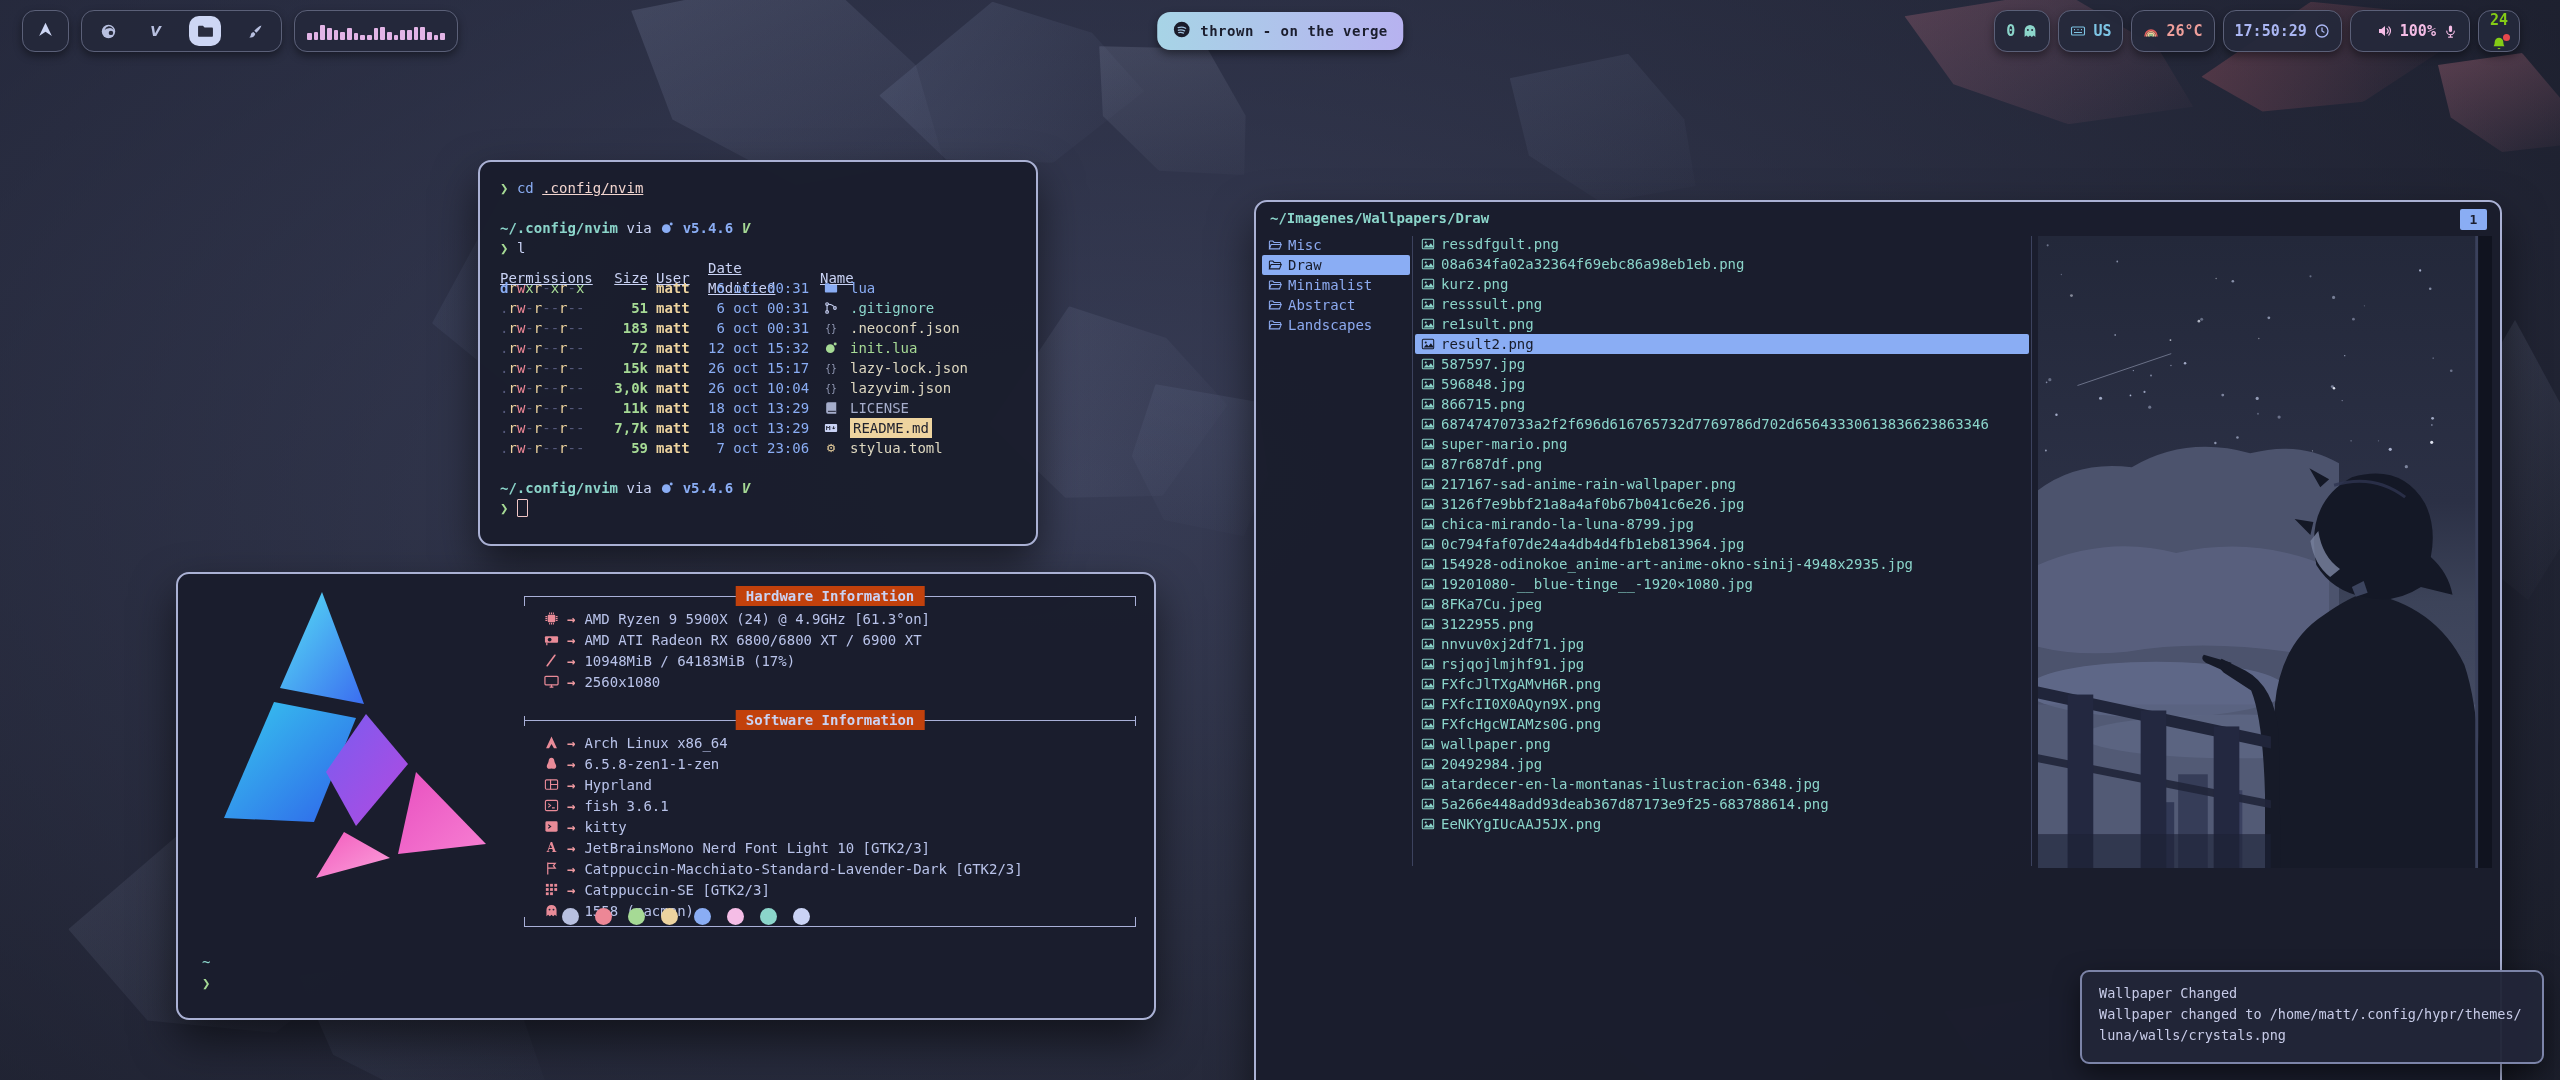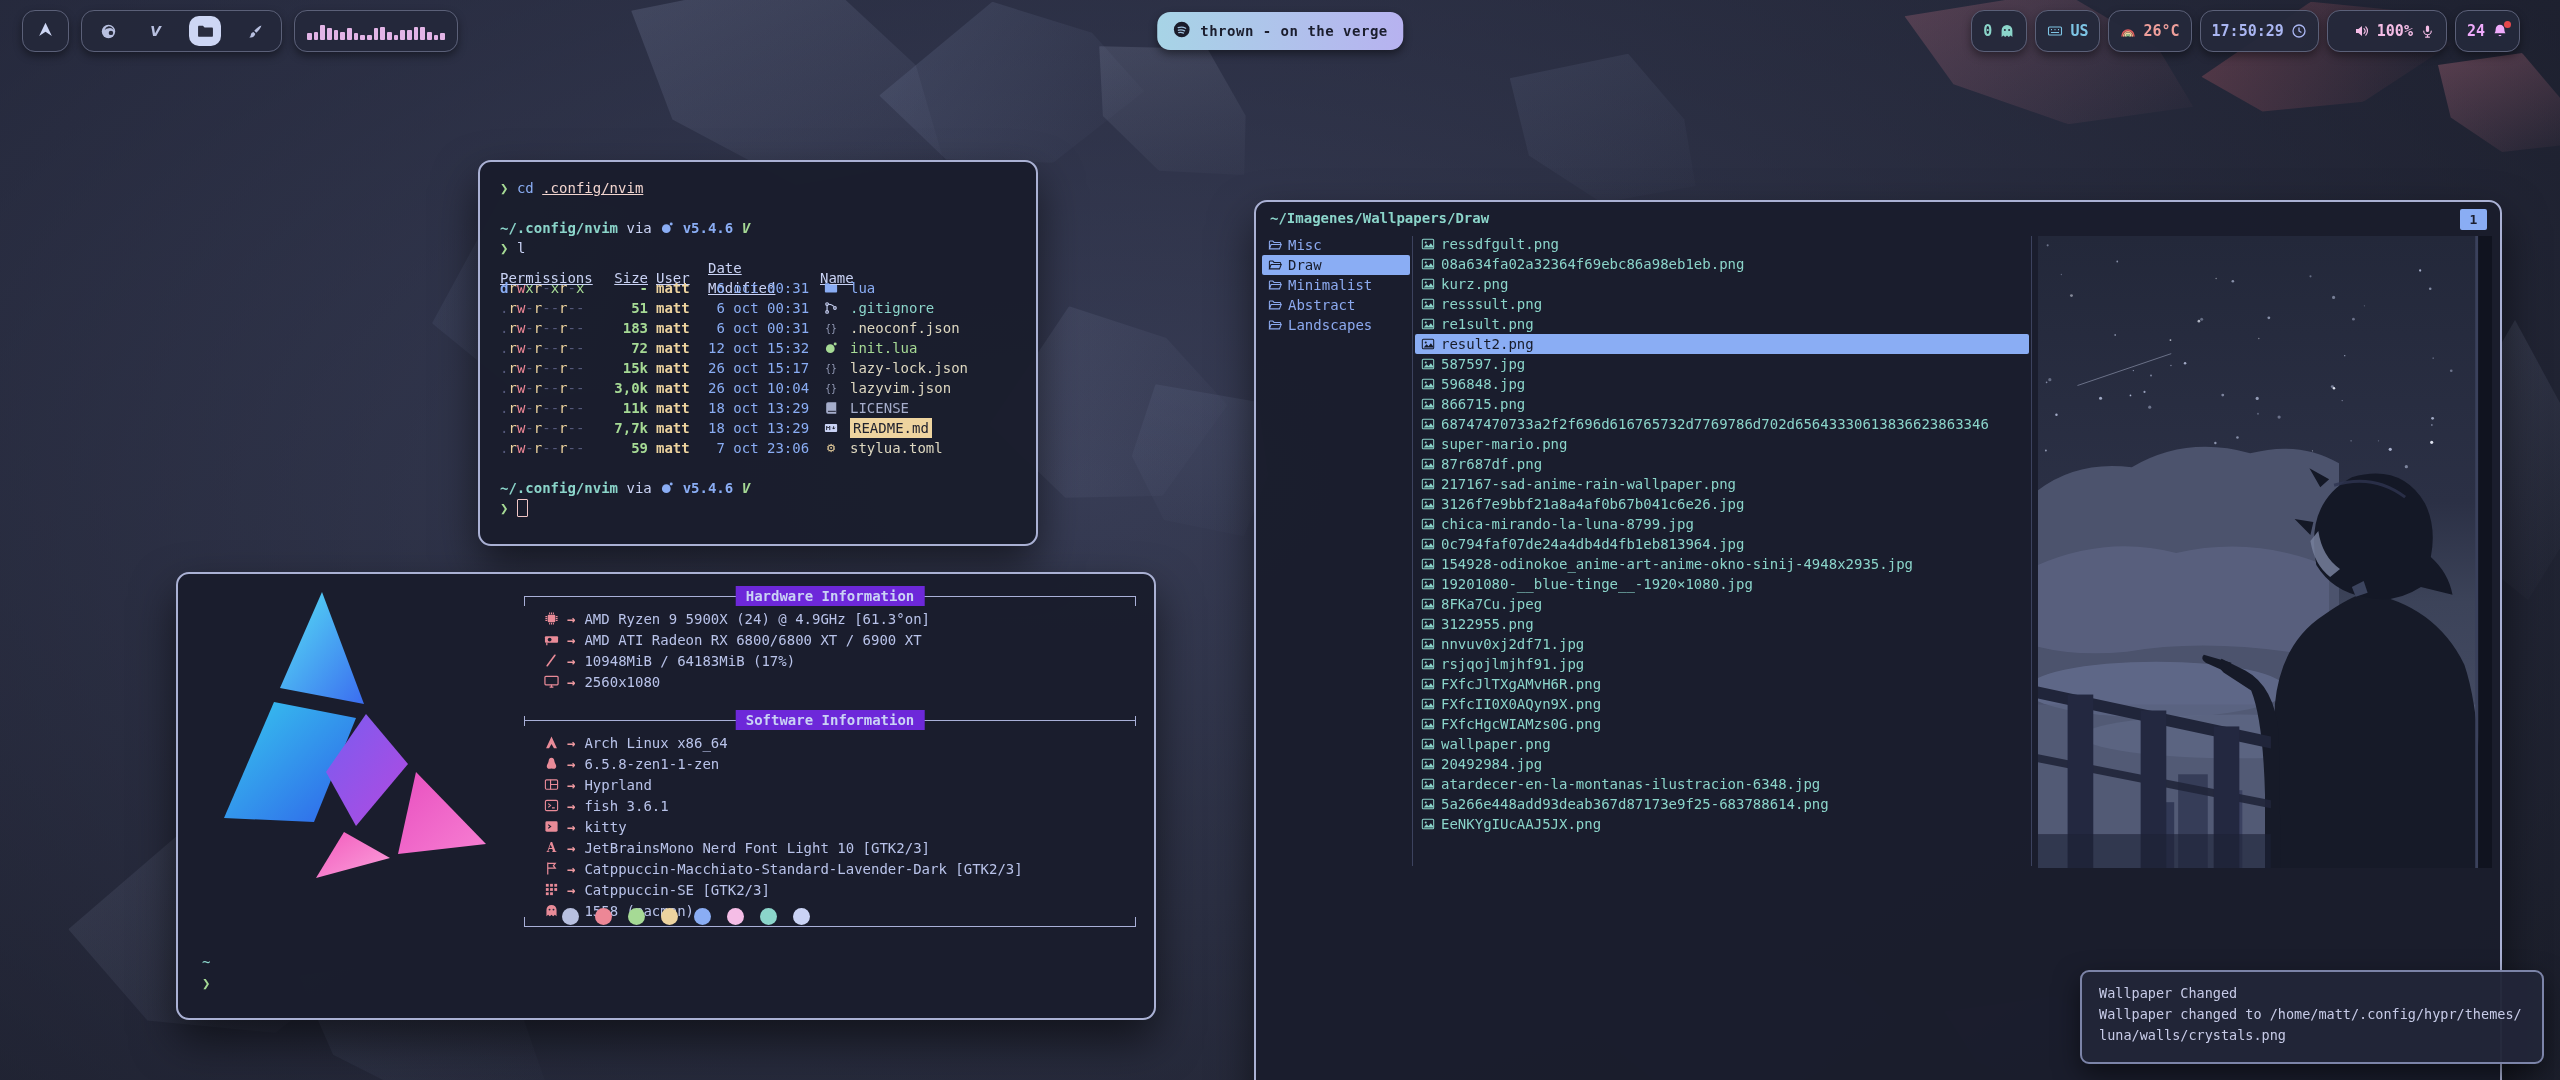--- a/index.html
+++ b/index.html
@@ -56,21 +56,21 @@
   .n-hl{background:#eed49f;color:#20222f;padding:0 3px}
 
   
   .fetch-logo{position:absolute;left:16px;top:12px}
   .fetch-info{position:absolute;left:346px;top:12px;width:612px}
   .info-box{position:relative;margin-top:10px;padding:12px 0 6px 14px}
   .info-box .topline{position:absolute;top:0;left:0;right:0;height:1px;background:#a9b0d8}
   .info-box .botline{position:absolute;bottom:0;left:0;right:0;height:1px;background:#a9b0d8}
   .tick{position:absolute;width:1px;height:10px;background:#a9b0d8}
   .box-title{position:absolute;top:-10px;left:50%;transform:translateX(-50%);
-    background:#6d28d9;padding:0 10px;font-weight:bold;color:#cad3f5;font-size:14px;line-height:20px;white-space:nowrap}
+    background:#c2410c;padding:0 10px;font-weight:bold;color:#cad3f5;font-size:14px;line-height:20px;white-space:nowrap}
   .fx-row{display:flex;height:21px;align-items:center;font-size:14px;color:#b9c3ea}
   .fx-ic{width:26px;color:#e98b98;display:flex;justify-content:center;align-items:center}
   .fx-arrow{color:#ee99a0;font-weight:bold;margin:0 9px 0 3px}
   .palette{position:absolute;left:384px;top:334px;display:flex;gap:16px}
   .dot{width:17px;height:17px;border-radius:50%}
   .fetch-prompt{position:absolute;left:24px;top:378px;font-size:14px;line-height:21px}
   .fp-home{color:#8bd5ca}
   .fp-sym{color:#a6da95;font-weight:bold}
 
   
@@ -253,21 +253,21 @@
           <span>100%</span>
           <span class="wicon">
             <svg viewBox="0 0 16 16" width="15" height="15">
               <rect x="6.3" y="1.5" width="3.4" height="7" rx="1.7" fill="currentColor"></rect>
               <g stroke="currentColor" fill="none" stroke-width="1.2" stroke-linecap="round">
                 <path d="M4 7.5a4 4 0 0 0 8 0M8 11.5V14M6 14h4"></path>
               </g>
             </svg>
           </span>
         </div>
-        <div class="bar-pill widget" style="color: #f0abfc;">
+        <div class="bar-pill widget" style="color: #84cc16; flex-direction: column;">
           <span>24</span>
           <span class="wicon">
             <svg viewBox="0 0 16 16" width="16" height="16">
               <path d="M8 1.8a4.3 4.3 0 0 0-4.3 4.3c0 3.2-1.2 4.2-1.2 4.2h11s-1.2-1-1.2-4.2A4.3 4.3 0 0 0 8 1.8zM6.4 12.1a1.7 1.7 0 0 0 3.2 0z" fill="currentColor"></path>
             </svg>
             <span class="badge-dot" style="background:#e5484d"></span>
           </span>
         </div>
       </div>
   </div>

